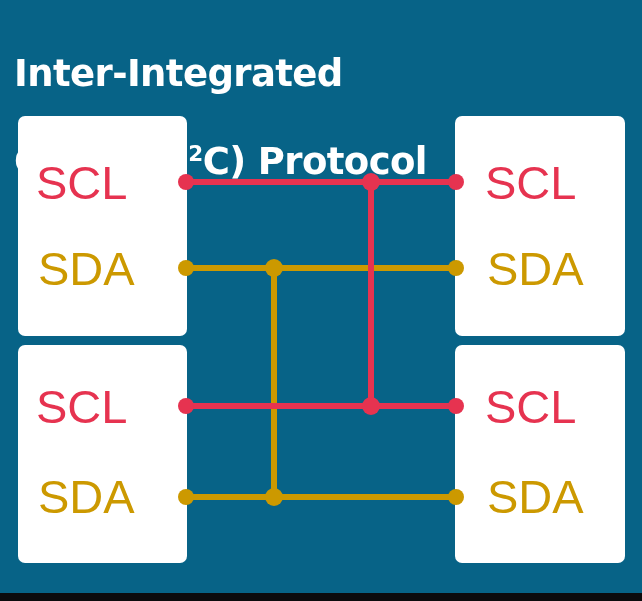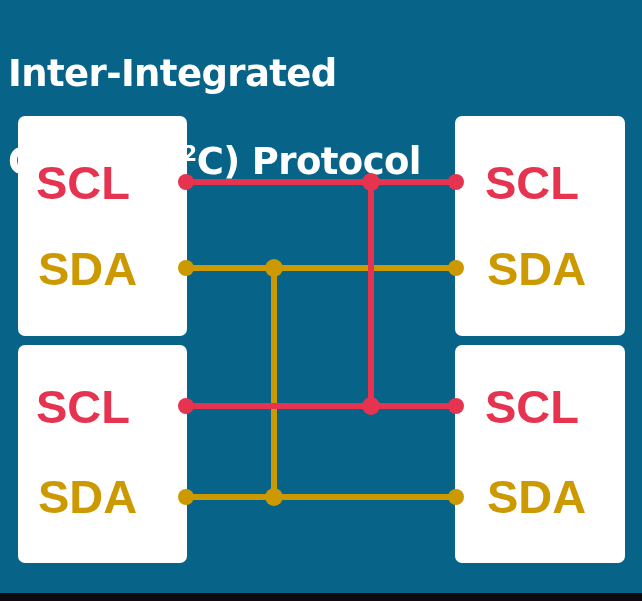--- a/index.html
+++ b/index.html
@@ -29,21 +29,21 @@
     left: 0;
     top: 593px;
     width: 642px;
     height: 8px;
     background: #0b0b0d;
   }
 
   
   .title {
     position: absolute;
-    left: 8px;
+    left: 14px;
     top: 8px;
     width: 600px;
     color: #ffffff;
     font-family: "DejaVu Sans", "Liberation Sans", sans-serif;
     font-weight: bold;
     font-size: 37px;
     line-height: 44px;
     letter-spacing: -0.6px;
     white-space: pre-line;
   }
@@ -55,21 +55,21 @@
 
   
   .devbox {
     position: absolute;
     background: #ffffff;
     border-radius: 7px;
   }
   .devbox .pinlabel {
     position: absolute;
     font-family: "Liberation Sans", sans-serif;
-    font-weight: bold;
+    font-weight: normal;
     font-size: 47px;
     line-height: 47px;
     white-space: nowrap;
   }
   .pin-scl { color: #E63350; }
   .pin-sda { color: #CC9900; margin-left: 6px; }
 
   
   #wires {
     position: absolute;

